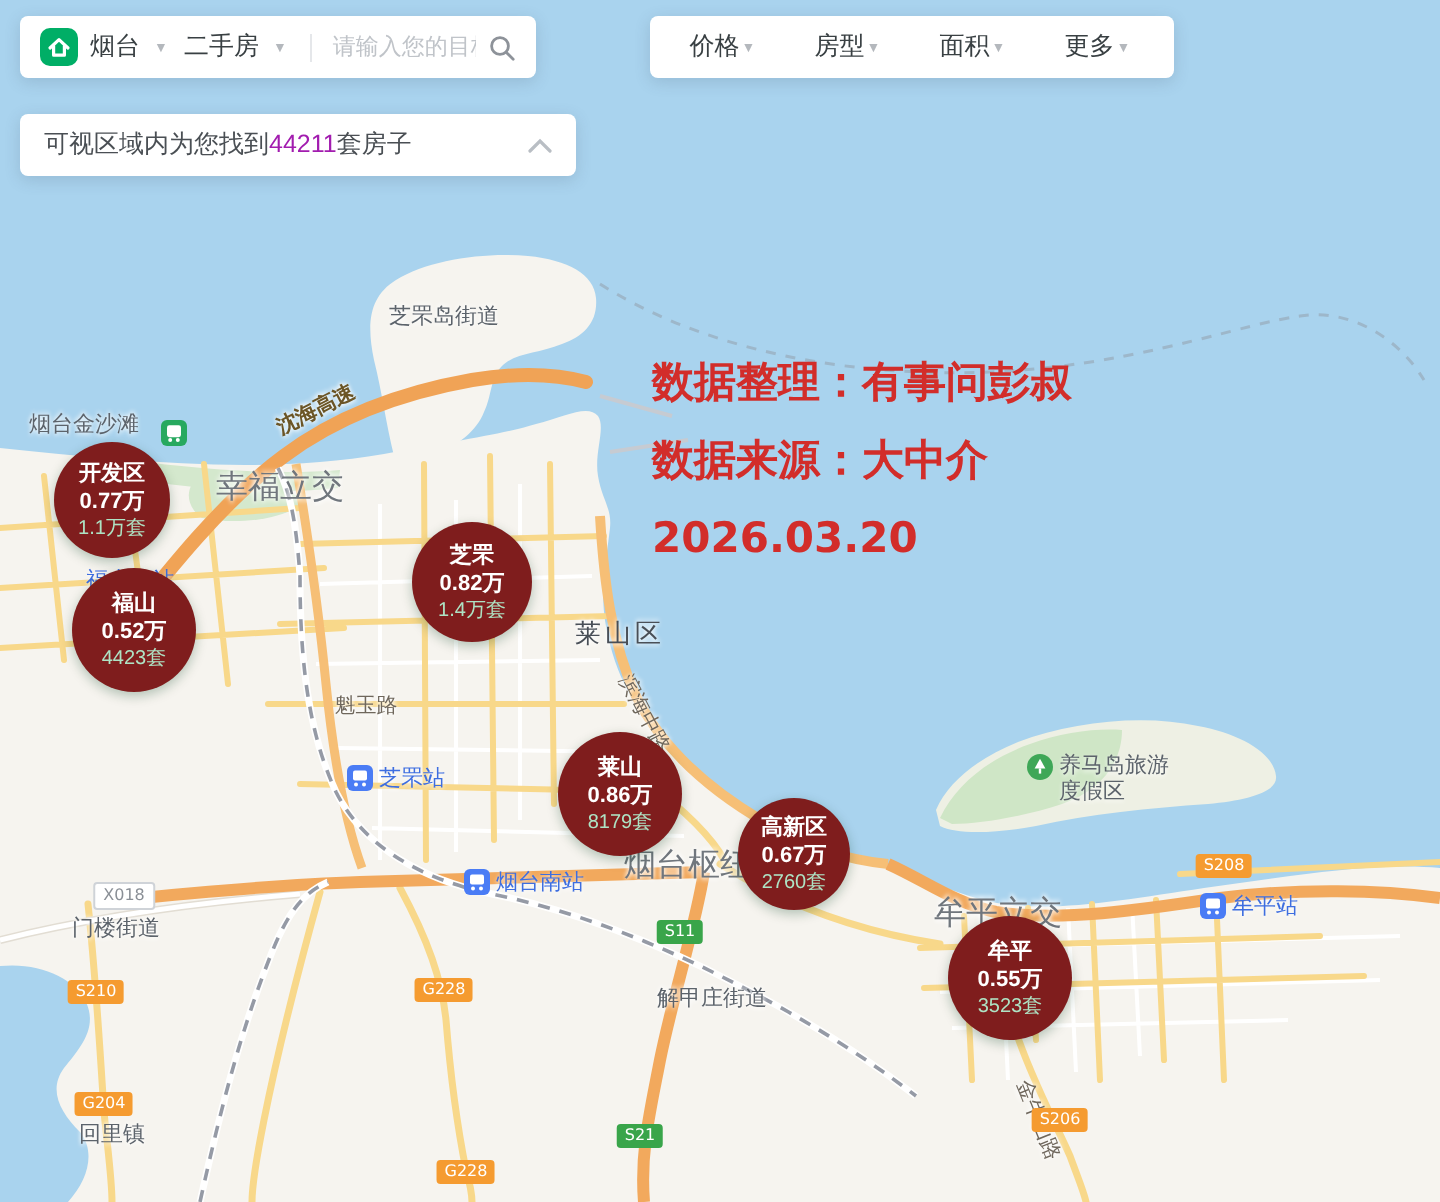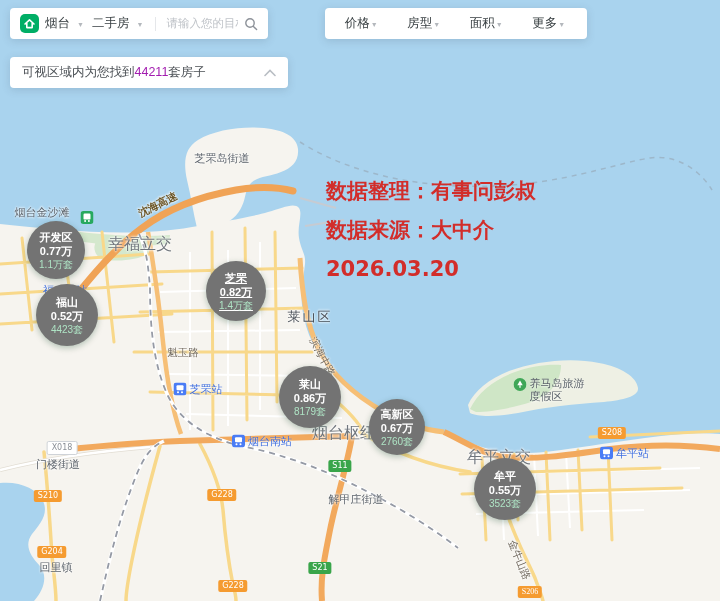--- a/index.html
+++ b/index.html
@@ -27,21 +27,21 @@
   .st-text{font-size:11px;color:#3e6ee0;text-shadow:0 1px 2px rgba(255,255,255,.95);}
   .st-icon{display:flex;}
 
   .transit{position:absolute;transform:translate(-50%,-50%);}
   .scenic{position:absolute;transform:translate(-50%,-50%);display:flex;align-items:flex-start;gap:3px;}
   .scenic-text{font-size:11px;line-height:13px;color:#5c636b;
                text-shadow:0 1px 2px rgba(255,255,255,.95);}
 
   
   #markers-layer{position:absolute;inset:0;z-index:20;}
-  .marker{position:absolute;transform:translate(-50%,-50%);background:#737373;border-radius:50%;
+  .marker{position:absolute;transform:translate(-50%,-50%);background:#7f1d1d;border-radius:50%;
           display:flex;flex-direction:column;align-items:center;justify-content:center;
           color:#fff;text-align:center;box-shadow:0 2px 6px rgba(0,60,30,.28);cursor:pointer;}
   .m-name{font-size:11px;font-weight:bold;line-height:14px;}
   .m-price{font-size:11px;font-weight:bold;line-height:14px;}
   .m-count{font-size:10px;line-height:13px;color:#aee3c4;}
 
   
   .overlay-text{position:absolute;left:326px;top:172px;z-index:30;color:#d22d2a;font-weight:bold;
                 font-size:21px;line-height:39px;font-family:"DejaVu Sans",sans-serif;}
 
@@ -168,21 +168,21 @@
       <div class="maplabel town" style="left: 356px; top: 499px;">解甲庄街道</div>
       <div class="maplabel town" style="left: 56px; top: 567px;">回里镇</div>
       <div class="maplabel road" style="left: 519px; top: 560px; transform: translate(-50%, -50%) rotate(68deg);">金牛山路</div>
       <div class="badge white" style="left: 62px; top: 448px;">X018</div>
       <div class="badge orange" style="left: 48px; top: 496px;">S210</div>
       <div class="badge orange" style="left: 222px; top: 495px;">G228</div>
       <div class="badge green" style="left: 340px; top: 466px;">S11</div>
       <div class="badge green" style="left: 320px; top: 568px;">S21</div>
       <div class="badge orange" style="left: 233px; top: 586px;">G228</div>
       <div class="badge orange" style="left: 52px; top: 552px;">G204</div>
-      <div class="badge orange" style="left: 530px; top: 592px; font-family: Liberation Serif, serif;">S206</div>
+      <div class="badge orange" style="left: 530px; top: 560px;">S206</div>
       <div class="badge orange" style="left: 612px; top: 433px;">S208</div>
       <div class="station" style="left: 28px; top: 290px; margin-left: 37px;">
 
       <span class="st-text">福山北站</span>
     </div>
       <div class="station" style="left: 198px; top: 389px;">
       <span class="st-icon">
         <svg width="13" height="13" viewBox="0 0 13 13">
             <rect width="13" height="13" rx="3" fill="#4a7cf5"></rect>
           <rect x="3" y="2.8" width="7" height="5" rx="1" fill="#fff"></rect>
@@ -220,21 +220,21 @@
       <div class="marker" style="left: 56px; top: 250px; height: 58px; width: 58px;">
       <div class="m-name">开发区</div>
       <div class="m-price">0.77万</div>
       <div class="m-count">1.1万套</div>
     </div>
       <div class="marker" style="left: 67px; top: 315px; height: 62px; width: 62px;">
       <div class="m-name">福山</div>
       <div class="m-price">0.52万</div>
       <div class="m-count">4423套</div>
     </div>
-      <div class="marker" style="left: 236px; top: 291px; height: 60px; width: 60px; text-decoration: underline;">
+      <div class="marker" style="left: 236px; top: 291px; height: 60px; width: 60px;">
       <div class="m-name">芝罘</div>
       <div class="m-price">0.82万</div>
       <div class="m-count">1.4万套</div>
     </div>
       <div class="marker" style="left: 310px; top: 397px; height: 62px; width: 62px;">
       <div class="m-name">莱山</div>
       <div class="m-price">0.86万</div>
       <div class="m-count">8179套</div>
     </div>
       <div class="marker" style="left: 397px; top: 427px; height: 56px; width: 56px;">

